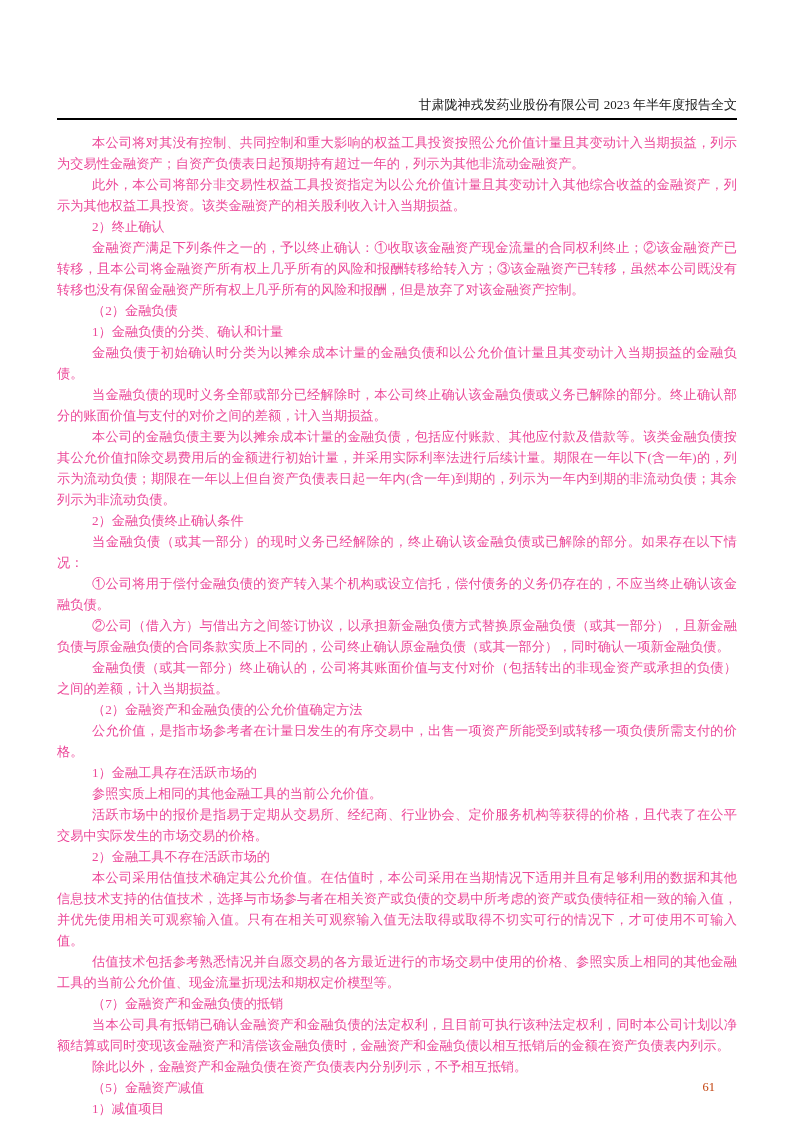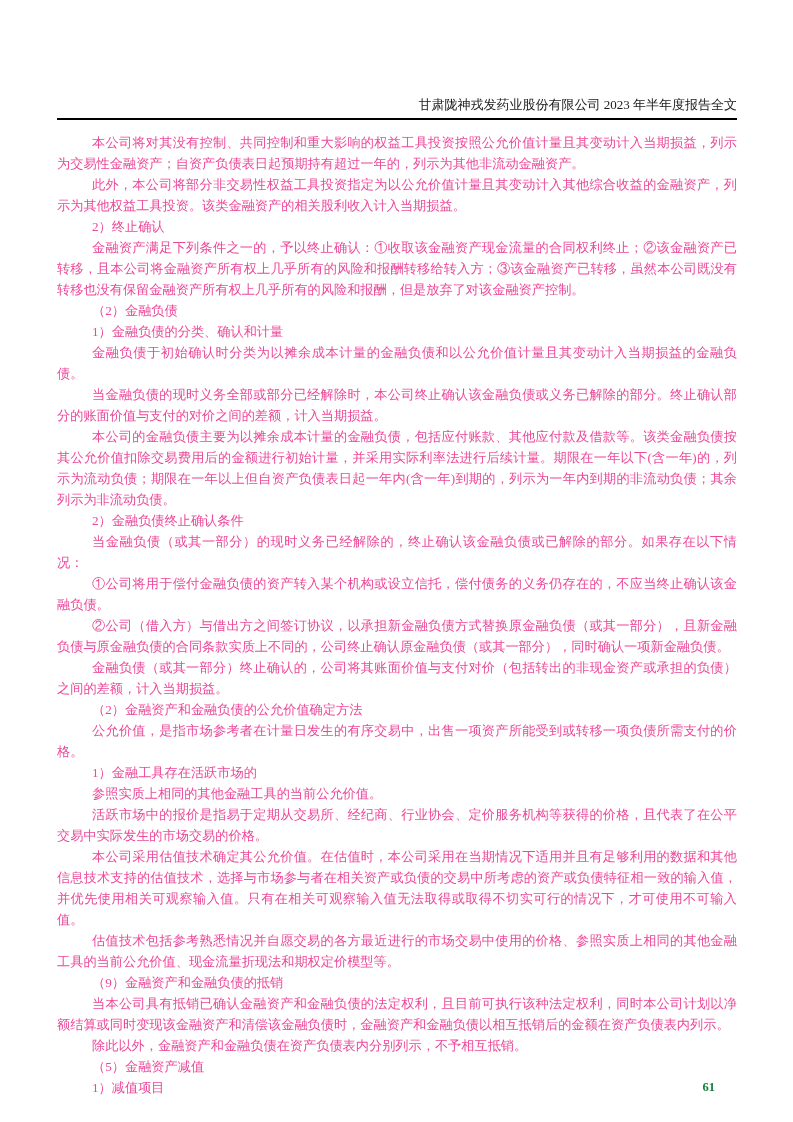--- a/index.html
+++ b/index.html
@@ -51,22 +51,21 @@
     margin: 0;
     padding: 0;
     text-indent: 35px;
     word-break: break-all;
   }
   .page-footer {
     position: absolute;
     top: 1040px;
     right: 78px;
     font-size: 12.5px;
-    color: #15803d;
-    font-weight: bold;
+    color: #c2410c;
   }
 </style>
 </head>
 <body>
 
 <div class="page">
 
   <div class="page-header">甘肃陇神戎发药业股份有限公司 2023 年半年度报告全文</div>
 
   <div class="header-rule"></div>
@@ -84,23 +83,24 @@
     <p>2）金融负债终止确认条件</p>
     <p>当金融负债（或其一部分）的现时义务已经解除的，终止确认该金融负债或已解除的部分。如果存在以下情况：</p>
     <p>①公司将用于偿付金融负债的资产转入某个机构或设立信托，偿付债务的义务仍存在的，不应当终止确认该金融负债。</p>
     <p>②公司（借入方）与借出方之间签订协议，以承担新金融负债方式替换原金融负债（或其一部分），且新金融负债与原金融负债的合同条款实质上不同的，公司终止确认原金融负债（或其一部分），同时确认一项新金融负债。</p>
     <p>金融负债（或其一部分）终止确认的，公司将其账面价值与支付对价（包括转出的非现金资产或承担的负债）之间的差额，计入当期损益。</p>
     <p>（2）金融资产和金融负债的公允价值确定方法</p>
     <p>公允价值，是指市场参考者在计量日发生的有序交易中，出售一项资产所能受到或转移一项负债所需支付的价格。</p>
     <p>1）金融工具存在活跃市场的</p>
     <p>参照实质上相同的其他金融工具的当前公允价值。</p>
     <p>活跃市场中的报价是指易于定期从交易所、经纪商、行业协会、定价服务机构等获得的价格，且代表了在公平交易中实际发生的市场交易的价格。</p>
+    <p>2）金融工具不存在活跃市场的</p>
     <p>本公司采用估值技术确定其公允价值。在估值时，本公司采用在当期情况下适用并且有足够利用的数据和其他信息技术支持的估值技术，选择与市场参与者在相关资产或负债的交易中所考虑的资产或负债特征相一致的输入值，并优先使用相关可观察输入值。只有在相关可观察输入值无法取得或取得不切实可行的情况下，才可使用不可输入值。</p>
     <p>估值技术包括参考熟悉情况并自愿交易的各方最近进行的市场交易中使用的价格、参照实质上相同的其他金融工具的当前公允价值、现金流量折现法和期权定价模型等。</p>
-    <p>（9）金融资产和金融负债的抵销</p>
+    <p>（7）金融资产和金融负债的抵销</p>
     <p>当本公司具有抵销已确认金融资产和金融负债的法定权利，且目前可执行该种法定权利，同时本公司计划以净额结算或同时变现该金融资产和清偿该金融负债时，金融资产和金融负债以相互抵销后的金额在资产负债表内列示。</p>
     <p>除此以外，金融资产和金融负债在资产负债表内分别列示，不予相互抵销。</p>
     <p>（5）金融资产减值</p>
     <p>1）减值项目</p>
   </div>
 
   <div class="page-footer">61</div>
 
 </div>
 

